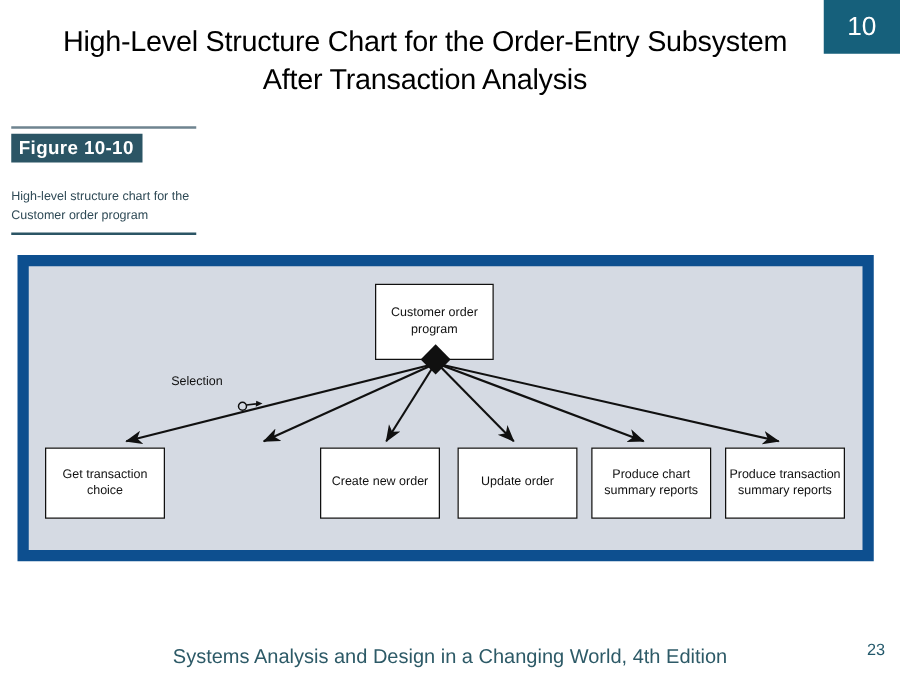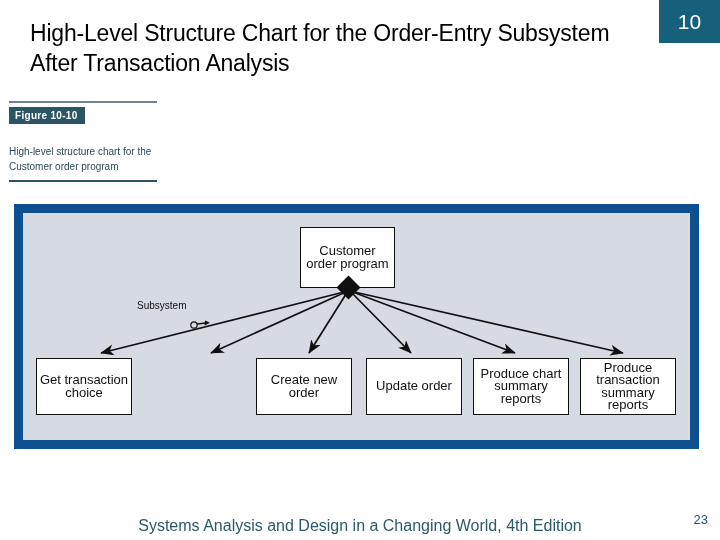--- a/index.html
+++ b/index.html
@@ -15,20 +15,21 @@
     font-family: "Liberation Sans", sans-serif;
     background: #ffffff;
   }
 
   
   #slide-title {
     position: absolute;
     left: 30px;
     top: 18px;
     width: 620px;
+    text-align: center;
     font-size: 23px;
     line-height: 30px;
     color: #000000;
     font-family: "Liberation Sans", sans-serif;
     letter-spacing: -0.2px;
   }
 
   
   #chapter-badge {
     position: absolute;
@@ -53,21 +54,21 @@
   }
   #figure-caption .rule-top {
     height: 2px;
     background: #6f8490;
     width: 148px;
   }
   #figure-caption .fig-label {
     display: inline-block;
     background: #2b5565;
     color: #ffffff;
-    font-size: 10px;
+    font-size: 15px;
     font-weight: bold;
     padding: 3px 7px 3px 6px;
     margin-top: 4px;
     letter-spacing: 0.3px;
     font-family: "Liberation Sans", sans-serif;
   }
   #figure-caption .fig-desc {
     color: #2f4a56;
     font-size: 10px;
     line-height: 14.5px;
@@ -111,21 +112,21 @@
   .node {
     position: absolute;
     background: #ffffff;
     border: 1.6px solid #101010;
     box-sizing: border-box;
     display: flex;
     align-items: center;
     justify-content: center;
     text-align: center;
     color: #111111;
-    font-size: 13px;
+    font-size: 10px;
     line-height: 12.5px;
     font-family: "Liberation Sans", sans-serif;
     padding: 2px;
   }
   #root-node {
     width: 95px;
     height: 61px;
     left: 277px;
     top: 14px;
   }
@@ -209,21 +210,21 @@
         <line x1="327" y1="78" x2="388" y2="140"></line>
         <line x1="327" y1="78" x2="492" y2="140"></line>
         <line x1="327" y1="78" x2="600" y2="140"></line>
       </g>
     </svg>
 
     <div class="node" id="root-node">Customer order program</div>
 
     <div class="diamond"></div>
 
-    <div id="selection-label">Subsystem</div>
+    <div id="selection-label">Selection</div>
     <svg id="selection-symbol" viewBox="0 0 24 11">
       <circle cx="5" cy="6" r="3.2" fill="none" stroke="#101010" stroke-width="1.2"></circle>
       <line x1="8.2" y1="5" x2="17" y2="4" stroke="#101010" stroke-width="1.3"></line>
       <path d="M16,1.6 L21,3.8 L15.6,6.4 z" fill="#101010"></path>
     </svg>
 
     <div class="node leaf-node" style="left:13px;">Get transaction choice</div>
     <div class="node leaf-node" style="left:233px;">Create new order</div>
     <div class="node leaf-node" style="left:343px;">Update order</div>
     <div class="node leaf-node" style="left:450px;">Produce chart summary reports</div>

